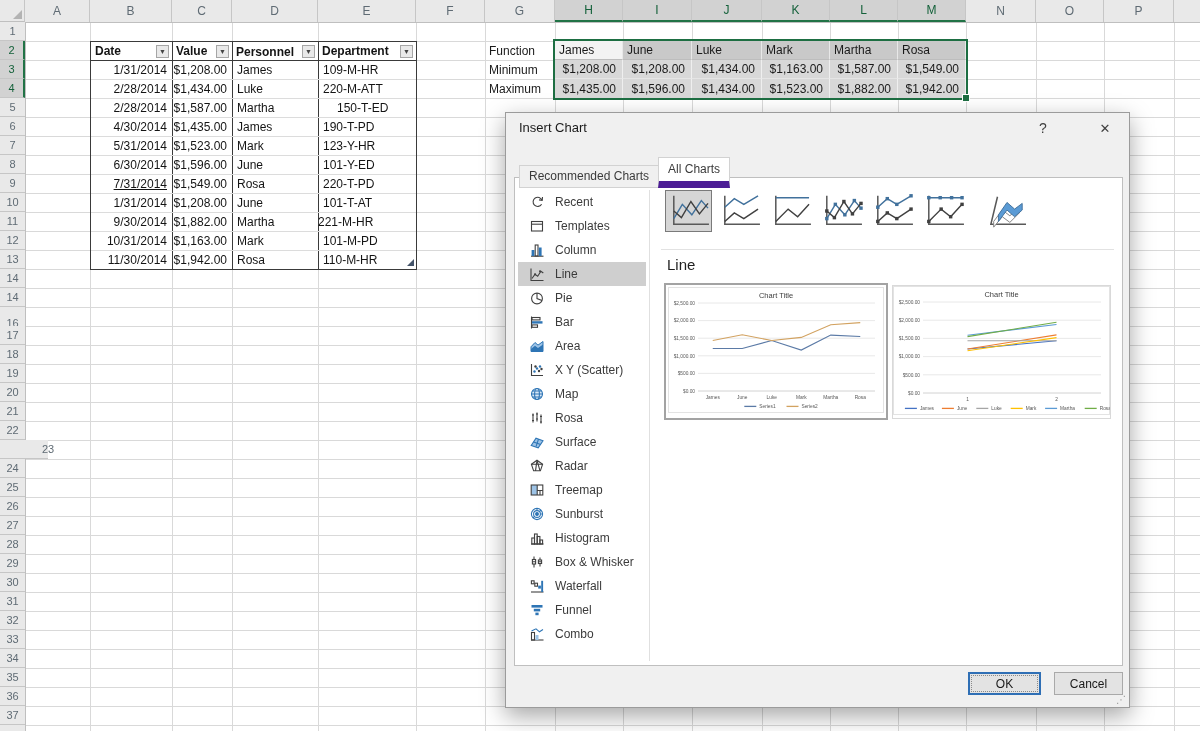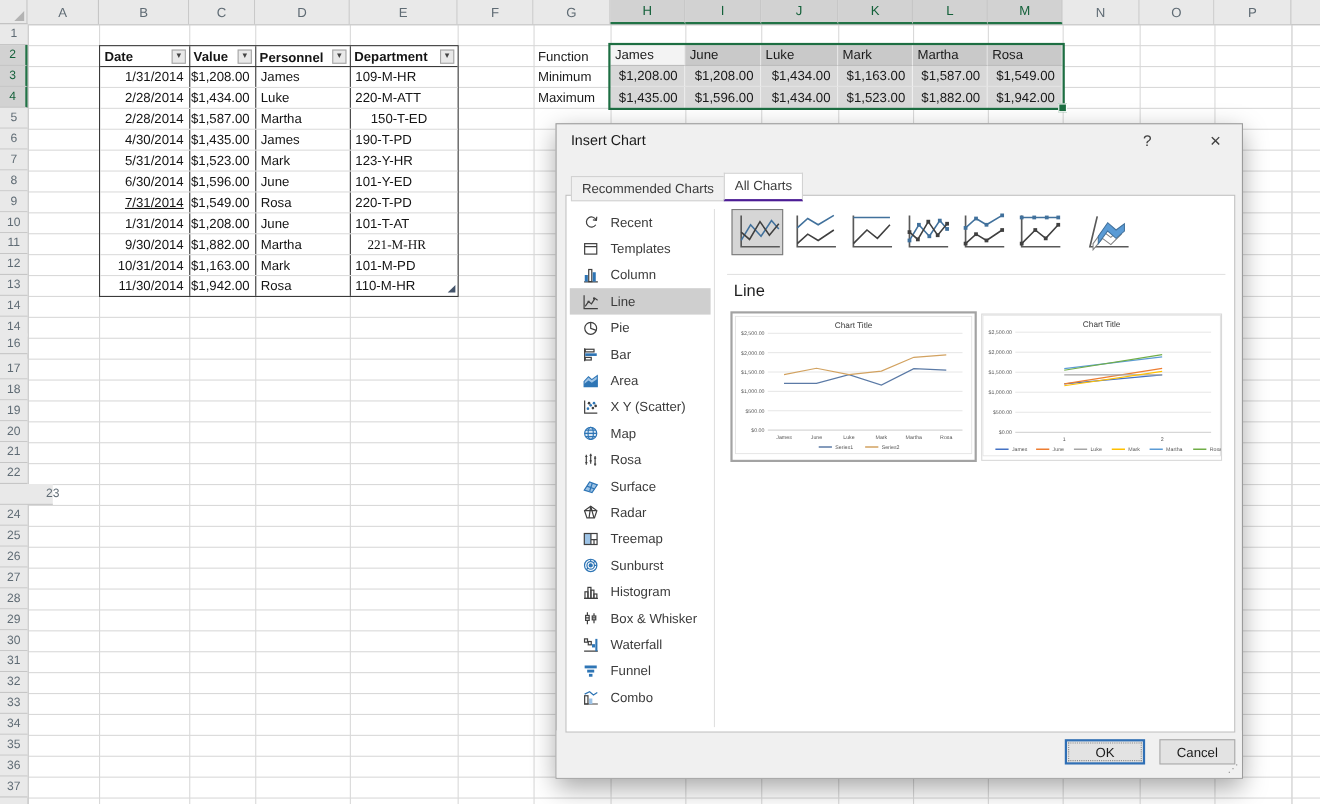--- a/index.html
+++ b/index.html
@@ -33,21 +33,21 @@
   #selhandle{position:absolute;left:962px;top:94px;width:6px;height:6px;background:#1d6e42;border:1px solid #fff;z-index:7;}
 
   
   #dialog{position:absolute;left:505px;top:112px;width:625px;height:596px;background:#f0f0f0;border:1px solid #9b9b9b;box-sizing:border-box;box-shadow:0 8px 22px rgba(0,0,0,.35);z-index:10;font-size:12px;color:#262626;}
   #dlg-title{position:absolute;left:13px;top:0;height:30px;line-height:30px;font-size:13px;color:#1a1a1a;}
   .dlg-sysbtn{position:absolute;top:0;width:32px;height:30px;display:flex;align-items:center;justify-content:center;color:#404040;cursor:pointer;}
   #dlg-help{right:70px;font-size:14px;}
   #dlg-close{right:8px;font-size:13px;}
   #tabstrip{position:absolute;left:13px;top:44px;display:flex;align-items:flex-end;z-index:3;}
   .tab{height:21px;line-height:21px;padding:0 9px;border:1px solid #d2d2d2;background:#f0f0f0;margin-right:-1px;color:#3b3b3b;cursor:pointer;}
-  .tab.active{background:#fff;border-bottom:2px solid #4c1d95;height:23px;line-height:22px;position:relative;z-index:4;}
+  .tab.active{background:#fff;border-bottom:7px solid #4c1d95;height:23px;line-height:22px;position:relative;z-index:4;}
   #panel{position:absolute;left:8px;top:64px;width:609px;height:489px;background:#fff;border:1px solid #bfbfbf;box-sizing:border-box;z-index:2;}
   #typelist{position:absolute;left:0;top:12px;width:134px;bottom:4px;border-right:1px solid #e0e0e0;}
   .typeitem{height:24px;display:flex;align-items:center;margin:0 3px;padding-left:11px;cursor:pointer;color:#3b3b3b;}
   .typeitem.sel{background:#cfcfcf;}
   .typeitem .ticon{width:16px;height:16px;margin-right:10px;flex:0 0 16px;}
   #subtypes{position:absolute;left:150px;top:12px;display:flex;align-items:center;}
   .subtype{width:47px;height:42px;display:flex;align-items:center;justify-content:center;border:1px solid transparent;box-sizing:border-box;margin-right:4px;cursor:pointer;}
   .subtype.sel{background:#d6d6d6;border-color:#7a7a7a;}
   .subtype.last{margin-left:12px;}
   #subdivider{position:absolute;left:146px;right:8px;top:71px;height:1px;background:#e2e2e2;}
@@ -151,21 +151,21 @@
         <div class="rowhdr" style="top: 117px; height: 19px;">6</div>
         <div class="rowhdr" style="top: 136px; height: 19px;">7</div>
         <div class="rowhdr" style="top: 155px; height: 19px;">8</div>
         <div class="rowhdr" style="top: 174px; height: 19px;">9</div>
         <div class="rowhdr" style="top: 193px; height: 19px;">10</div>
         <div class="rowhdr" style="top: 212px; height: 19px;">11</div>
         <div class="rowhdr" style="top: 231px; height: 19px;">12</div>
         <div class="rowhdr" style="top: 250px; height: 19px;">13</div>
         <div class="rowhdr" style="top: 269px; height: 19px;">14</div>
         <div class="rowhdr" style="top: 288px; height: 19px;">14</div>
-        <div class="rowhdr" style="top: 303px; height: 19px;">16</div>
+        <div class="rowhdr" style="top: 314px; height: 19px;">16</div>
         <div class="rowhdr" style="top: 326px; height: 19px;">17</div>
         <div class="rowhdr" style="top: 345px; height: 19px;">18</div>
         <div class="rowhdr" style="top: 364px; height: 19px;">19</div>
         <div class="rowhdr" style="top: 383px; height: 19px;">20</div>
         <div class="rowhdr" style="top: 402px; height: 19px;">21</div>
         <div class="rowhdr" style="top: 421px; height: 19px;">22</div>
         <div class="rowhdr" style="top: 440px; height: 19px; padding-left: 48px;">23</div>
         <div class="rowhdr" style="top: 459px; height: 19px;">24</div>
         <div class="rowhdr" style="top: 478px; height: 19px;">25</div>
         <div class="rowhdr" style="top: 497px; height: 19px;">26</div>
@@ -237,21 +237,21 @@
         <div class="tcell" style="left: 81px; width: 60px; top: 133px; text-align: right; padding-right: 5px;">$1,549.00</div>
         <div class="tcell" style="left: 141px; width: 86px; top: 133px; padding-left: 5px;">Rosa</div>
         <div class="tcell" style="left: 227px; width: 98px; top: 133px; padding-left: 5px;">220-T-PD</div>
         <div class="tcell" style="left: 0px; width: 81px; top: 152px; text-align: right; padding-right: 5px;">1/31/2014</div>
         <div class="tcell" style="left: 81px; width: 60px; top: 152px; text-align: right; padding-right: 5px;">$1,208.00</div>
         <div class="tcell" style="left: 141px; width: 86px; top: 152px; padding-left: 5px;">June</div>
         <div class="tcell" style="left: 227px; width: 98px; top: 152px; padding-left: 5px;">101-T-AT</div>
         <div class="tcell" style="left: 0px; width: 81px; top: 171px; text-align: right; padding-right: 5px;">9/30/2014</div>
         <div class="tcell" style="left: 81px; width: 60px; top: 171px; text-align: right; padding-right: 5px;">$1,882.00</div>
         <div class="tcell" style="left: 141px; width: 86px; top: 171px; padding-left: 5px;">Martha</div>
-        <div class="tcell" style="left: 227px; width: 98px; top: 171px; padding-left: 16px; font-family: Liberation Serif, serif;">221-M-HR</div>
+        <div class="tcell" style="left: 227px; width: 98px; top: 171px; padding-left: 0;">221-M-HR</div>
         <div class="tcell" style="left: 0px; width: 81px; top: 190px; text-align: right; padding-right: 5px;">10/31/2014</div>
         <div class="tcell" style="left: 81px; width: 60px; top: 190px; text-align: right; padding-right: 5px;">$1,163.00</div>
         <div class="tcell" style="left: 141px; width: 86px; top: 190px; padding-left: 5px;">Mark</div>
         <div class="tcell" style="left: 227px; width: 98px; top: 190px; padding-left: 5px;">101-M-PD</div>
         <div class="tcell" style="left: 0px; width: 81px; top: 209px; text-align: right; padding-right: 5px;">11/30/2014</div>
         <div class="tcell" style="left: 81px; width: 60px; top: 209px; text-align: right; padding-right: 5px;">$1,942.00</div>
         <div class="tcell" style="left: 141px; width: 86px; top: 209px; padding-left: 5px;">Rosa</div>
         <div class="tcell" style="left: 227px; width: 98px; top: 209px; padding-left: 5px;">110-M-HR</div>
       </div>
     <div id="tablehandle"></div>

